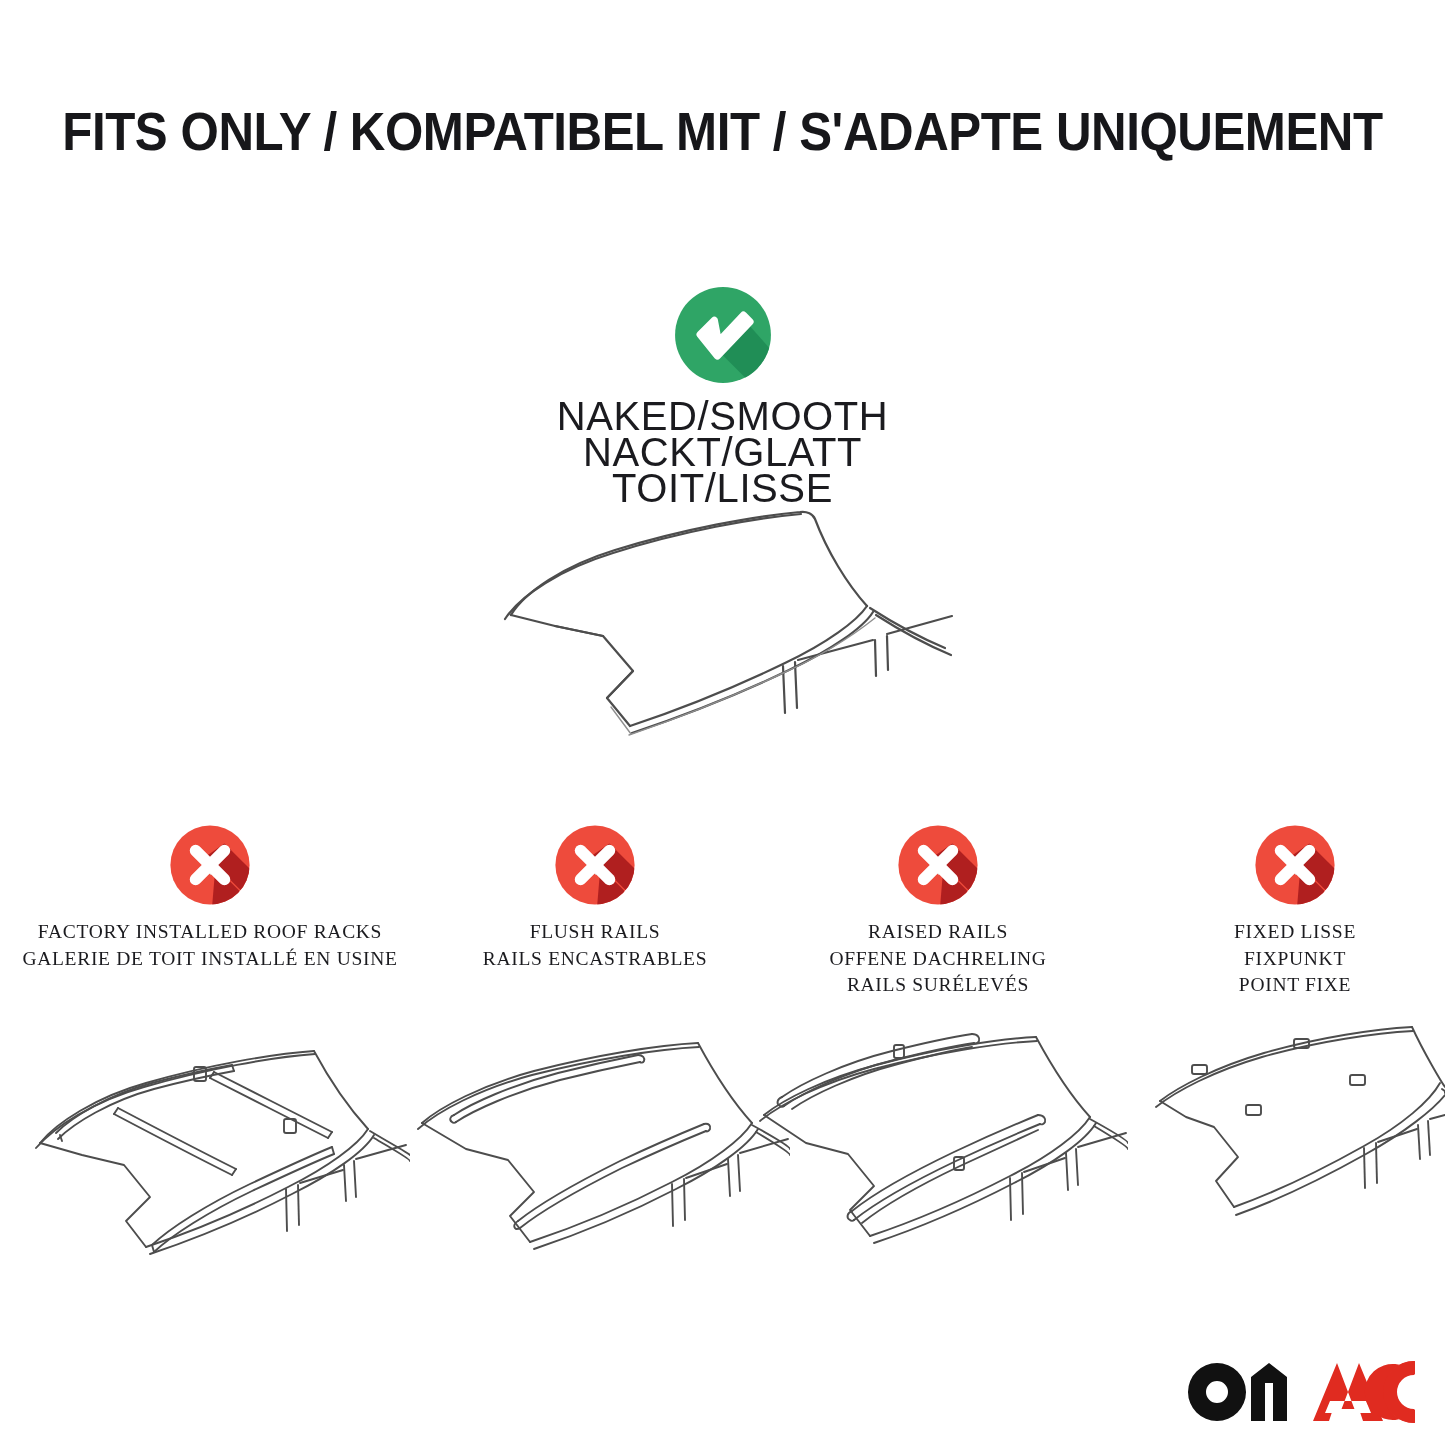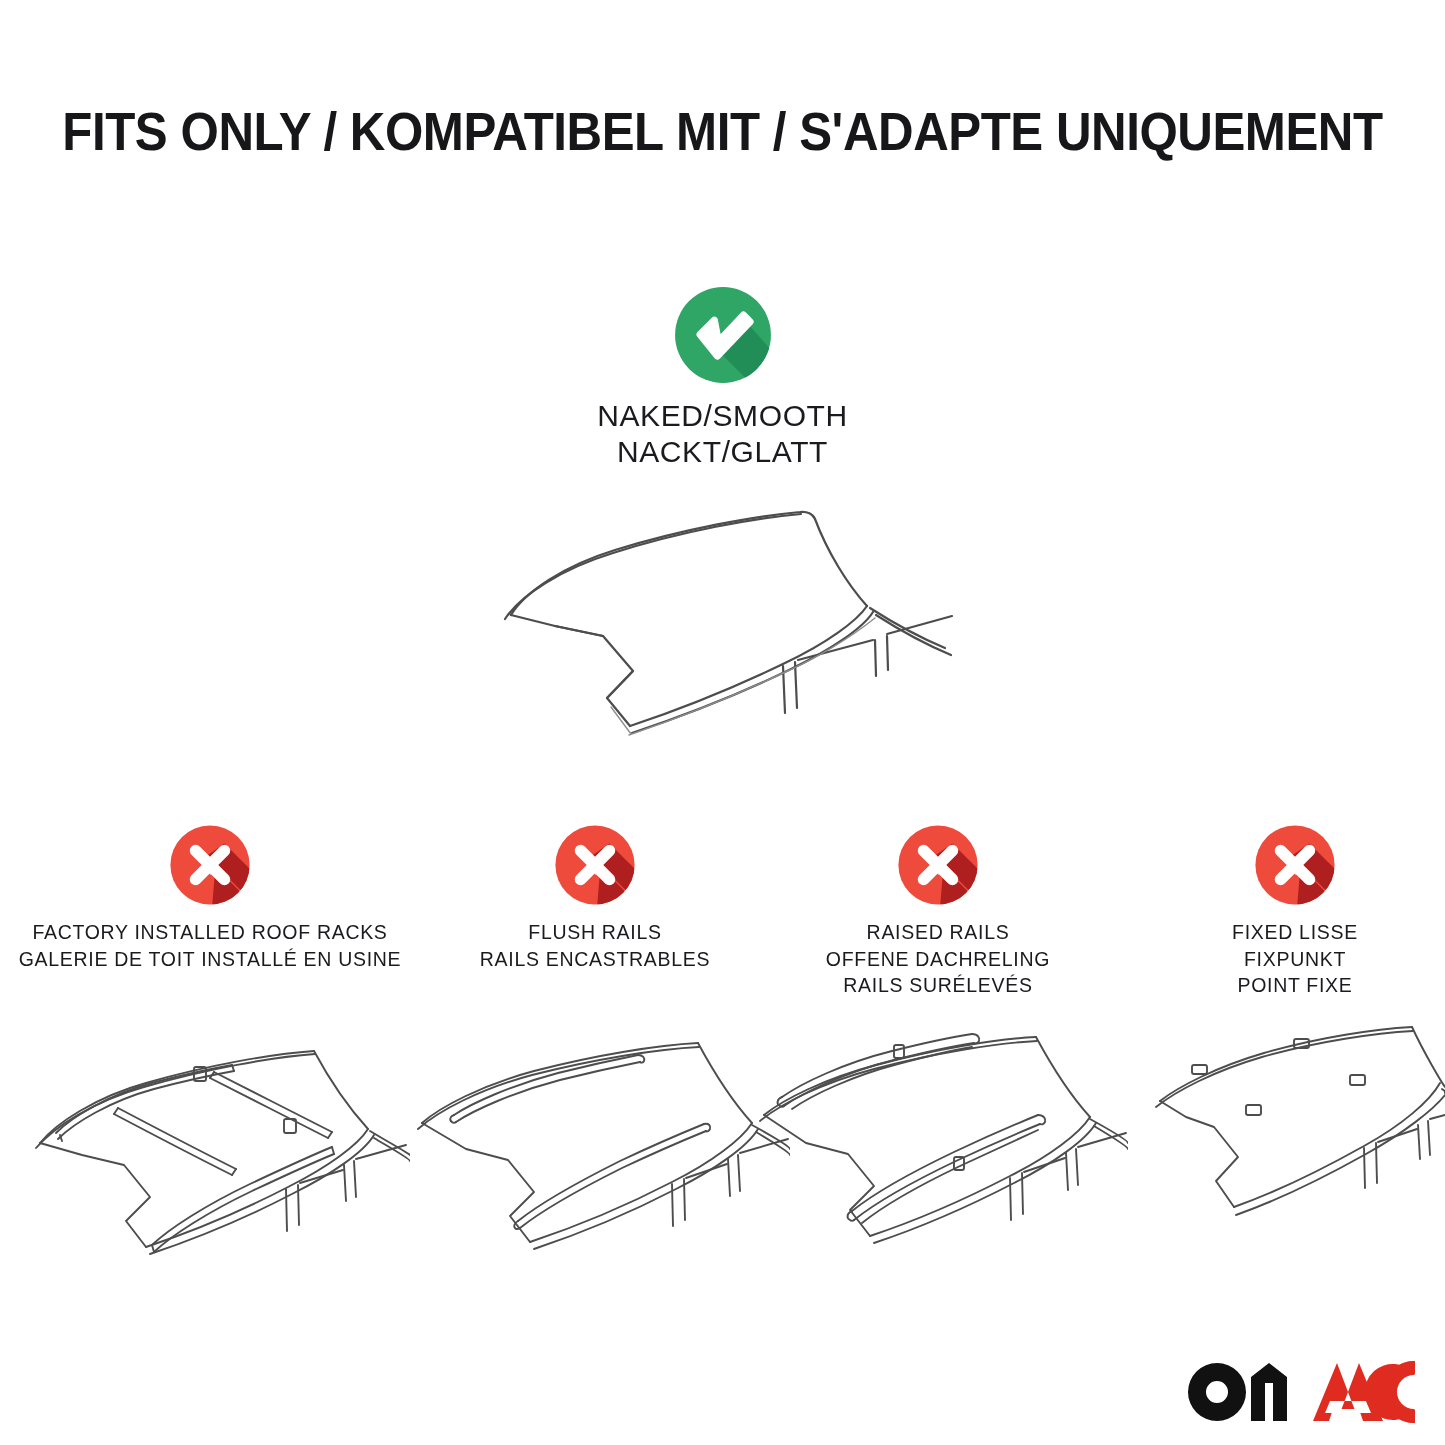--- a/index.html
+++ b/index.html
@@ -34,21 +34,21 @@
     top:284px;
     text-align:center;
   }
   .badge{
     width:102px;height:102px;
     margin:0 auto;
     display:block;
   }
   .ok-caption{
     margin-top:12px;
-    font-size:30px;
+    font-size:40px;
     line-height:36px;
     letter-spacing:0.6px;
     color:#1b1b1f;
     font-weight:400;
   }
 
   .ok-car{
     position:absolute;
     left:455px;
     top:488px;
@@ -70,20 +70,21 @@
     text-align:center;
   }
   .col .badge{width:90px;height:90px;}
   .col-caption{
     margin-top:9px;
     font-size:19.5px;
     line-height:26.5px;
     letter-spacing:0.7px;
     color:#1b1b1f;
     white-space:nowrap;
+    font-family:Liberation Serif, serif;
   }
   .col-car{
     position:absolute;
     top:205px;
     left:0;
   }
 
   
   #col-0{left:10px;width:400px;}
   #col-1{left:400px;width:390px;}
@@ -118,20 +119,21 @@
       <g clip-path="url(#okclip)">
         <path d="M42 62 L74 94 L100 94 L100 68 L70 34 Z" fill="#1D8A54" opacity="0.85"></path>
       </g>
       <path d="M28 50 L42 36 L44.5 56 L70 30 L76.5 36.5 L45 70 Z" fill="#ffffff"></path>
       <path d="M27.5 49.5 L41.5 35.5 L45.5 56.5 L70 30.5 L76.5 37 L44.5 70.5 Z" fill="#ffffff" stroke="#ffffff" stroke-width="7" stroke-linejoin="round"></path>
     </svg>
 
     <div class="ok-caption">
       <div>NAKED/SMOOTH</div>
       <div>NACKT/GLATT</div>
+      <div>TOIT/LISSE</div>
     </div>
   </div>
 
   <svg class="ok-car" viewBox="0 0 560 260">
     <g fill="none" stroke="#4d4d4d" stroke-width="2.2" stroke-linecap="round" stroke-linejoin="round">
 
       <path d="M56 127 C70 104 108 78 160 62 C228 41 300 28 345 24 C352 23 358 26 360 31
                C372 63 392 96 412 118"></path>
       <path d="M412 118 C402 133 372 155 330 175 C268 205 214 225 175 238"></path>
       <path d="M175 238 L152 210 L178 183 L148 148 L100 138 L56 127"></path>

